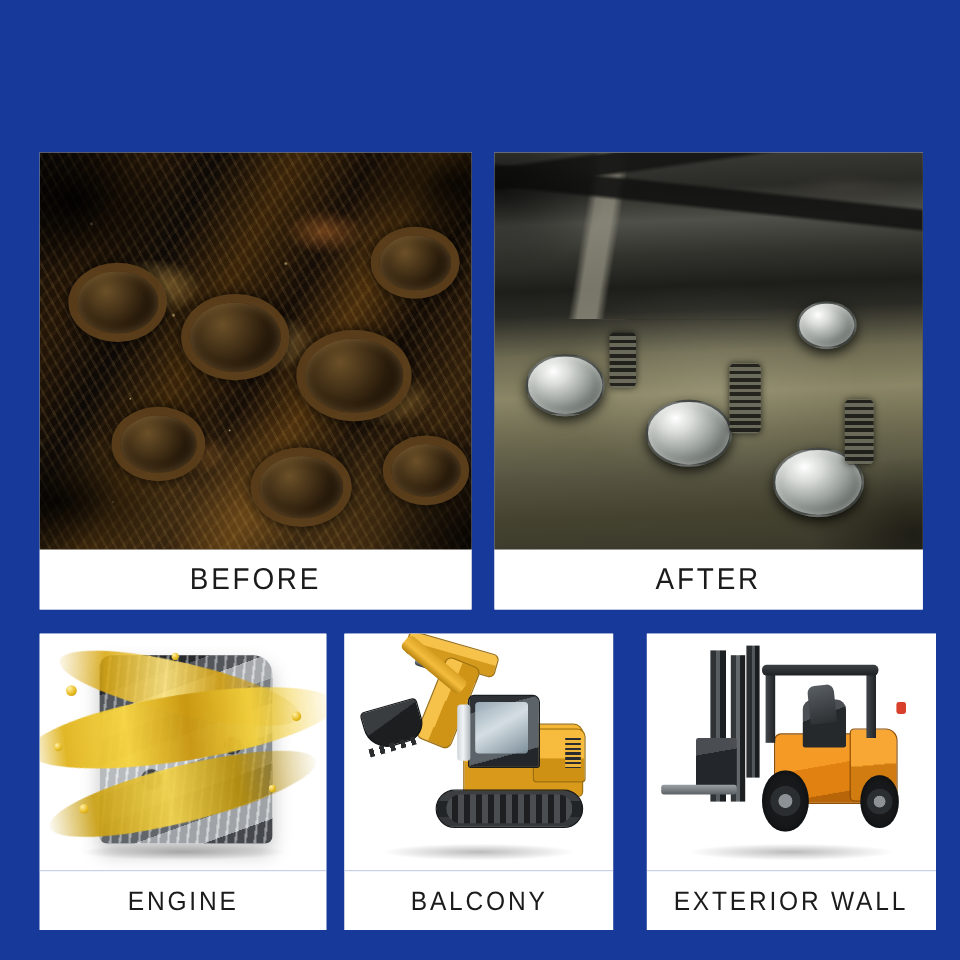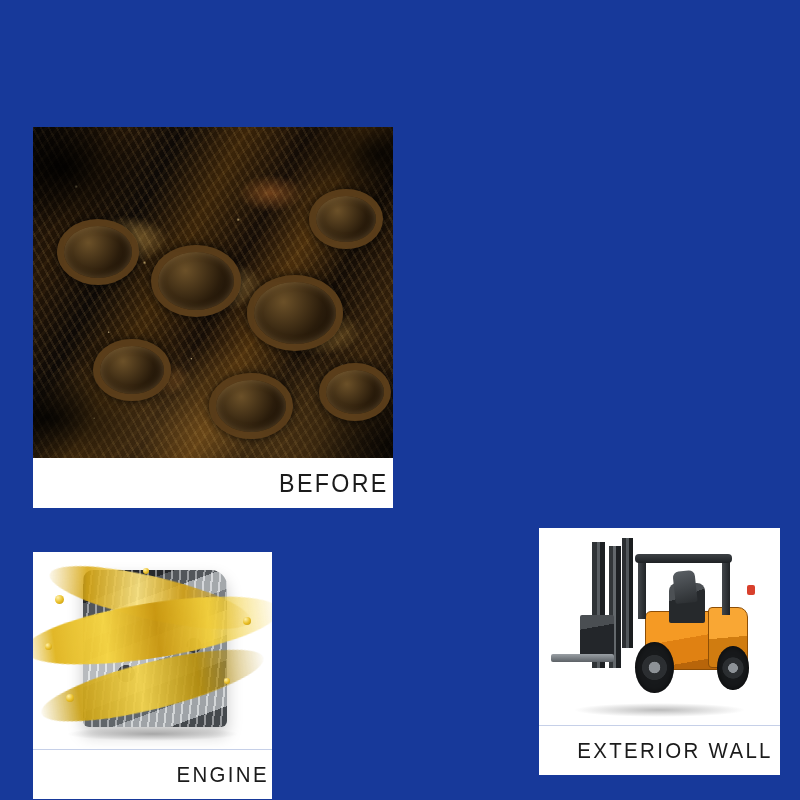--- a/index.html
+++ b/index.html
@@ -28,21 +28,21 @@
     transform:scaleX(.88);
     white-space:nowrap;
     line-height:1;
   }
 
   
   .card{position:absolute;background:#ffffff;overflow:hidden;}
   .card .photo{position:absolute;left:0;top:0;overflow:hidden;background:#111;}
   .card .caption{
     position:absolute;left:0;width:100%;
-    display:flex;align-items:center;justify-content:flex-end;
+    display:flex;align-items:center;justify-content:center;
     color:#1b1b1b;background:#fff;
   }
   .cap-text{
     font-family:"Liberation Sans", sans-serif;
     font-weight:400;
     letter-spacing:2.5px;
     transform:scaleX(.93);
     white-space:nowrap;
     line-height:1;
   }
@@ -50,21 +50,21 @@
   
   .card-top{top:127px;height:381px;}
   #card-before{left:33px;width:360px;}
   #card-after{left:412px;width:357px;}
   .card-top .photo{width:100%;height:331px;}
   .card-top .caption{top:331px;height:50px;}
   .card-top .cap-text{font-size:25px;}
 
   
   .card-bot{top:528px;height:247px;}
-  #card-engine{left:33px;width:239px;margin-top:24px;}
+  #card-engine{left:33px;width:239px;}
   #card-balcony{left:287px;width:224px;}
   #card-exterior{left:528px;width:241px;margin-left:11px;}
   .card-bot .photo{width:100%;height:197px;background:#ffffff;}
   .card-bot .caption{top:197px;height:50px;border-top:1px solid #c6d0e8;}
   .card-bot .cap-text{font-size:22px;}
 
   
 
   
   .art-dirty{position:absolute;inset:0;
@@ -275,20 +275,35 @@
       <div class="ring d-ring" style="left:276px;top:62px;width:60px;height:46px;"></div>
       <div class="ring d-ring" style="left:60px;top:212px;width:64px;height:48px;"></div>
       <div class="ring d-ring" style="left:176px;top:246px;width:70px;height:52px;"></div>
       <div class="ring d-ring" style="left:286px;top:236px;width:58px;height:44px;"></div>
     </div>
     <div class="caption">
       <span class="cap-text">BEFORE</span>
     </div>
   </div>
 
+  <div class="card card-top" id="card-after">
+    <div class="photo">
+      <div class="art-clean"></div>
+      <div class="bore" style="left:26px;top:168px;width:62px;height:48px;"></div>
+      <div class="bore" style="left:126px;top:206px;width:68px;height:52px;"></div>
+      <div class="bore" style="left:232px;top:246px;width:72px;height:54px;"></div>
+      <div class="bore" style="left:252px;top:124px;width:46px;height:36px;"></div>
+      <div class="spring" style="left:196px;top:176px;width:26px;height:58px;"></div>
+      <div class="spring" style="left:292px;top:206px;width:24px;height:54px;"></div>
+      <div class="spring" style="left:96px;top:150px;width:22px;height:46px;"></div>
+    </div>
+    <div class="caption">
+      <span class="cap-text">AFTER</span>
+    </div>
+  </div>
 
   <div class="card card-bot" id="card-engine">
     <div class="photo">
       <div class="art-engineoil">
         <div class="eo-block"></div>
         <div class="oil oil-b"></div>
         <div class="oil oil-a"></div>
         <div class="oil oil-c"></div>
         <div class="drop" style="left:9%;top:22%;width:9px;height:9px;"></div>
         <div class="drop" style="left:5%;top:46%;width:7px;height:7px;"></div>
@@ -297,20 +312,42 @@
         <div class="drop" style="left:80%;top:64%;width:6px;height:6px;"></div>
         <div class="drop" style="left:46%;top:8%;width:6px;height:6px;"></div>
         <div class="shadow-soft"></div>
       </div>
     </div>
     <div class="caption">
       <span class="cap-text">ENGINE</span>
     </div>
   </div>
 
+  <div class="card card-bot" id="card-balcony">
+    <div class="photo">
+      <div class="art-excav">
+        <div class="ex ex-boom1"></div>
+        <div class="ex ex-cyl"></div>
+        <div class="ex ex-boom2"></div>
+        <div class="ex ex-arm"></div>
+        <div class="ex ex-bucket"></div>
+        <div class="ex ex-body"></div>
+        <div class="ex ex-eng"></div>
+        <div class="ex ex-grill"></div>
+        <div class="ex ex-cab"></div>
+        <div class="ex ex-glass"></div>
+        <div class="ex ex-rail"></div>
+        <div class="ex ex-track"></div>
+        <div class="shadow-soft"></div>
+      </div>
+    </div>
+    <div class="caption">
+      <span class="cap-text">BALCONY</span>
+    </div>
+  </div>
 
   <div class="card card-bot" id="card-exterior">
     <div class="photo">
       <div class="art-fork">
         <div class="fk fk-mast-a"></div>
         <div class="fk fk-mast-b"></div>
         <div class="fk fk-mast-c"></div>
         <div class="fk fk-carriage"></div>
         <div class="fk fk-fork"></div>
         <div class="fk fk-body"></div>

